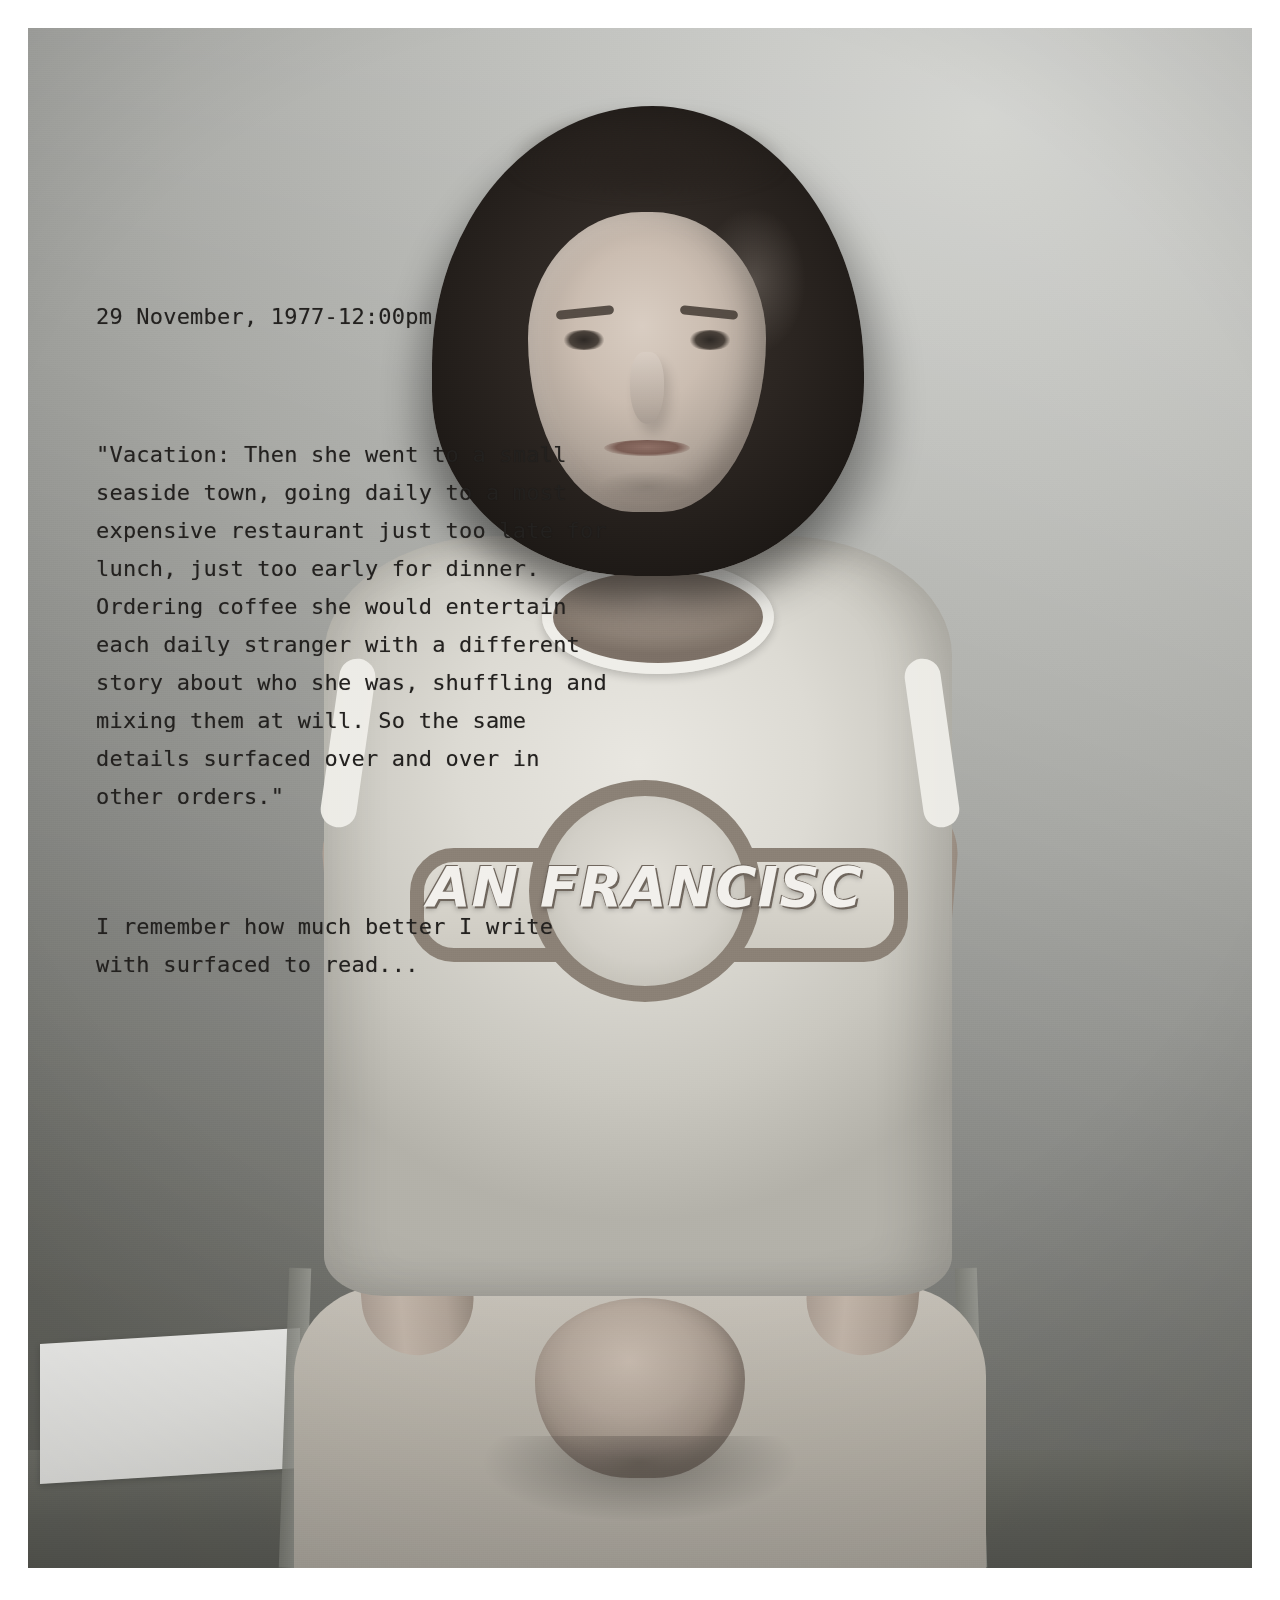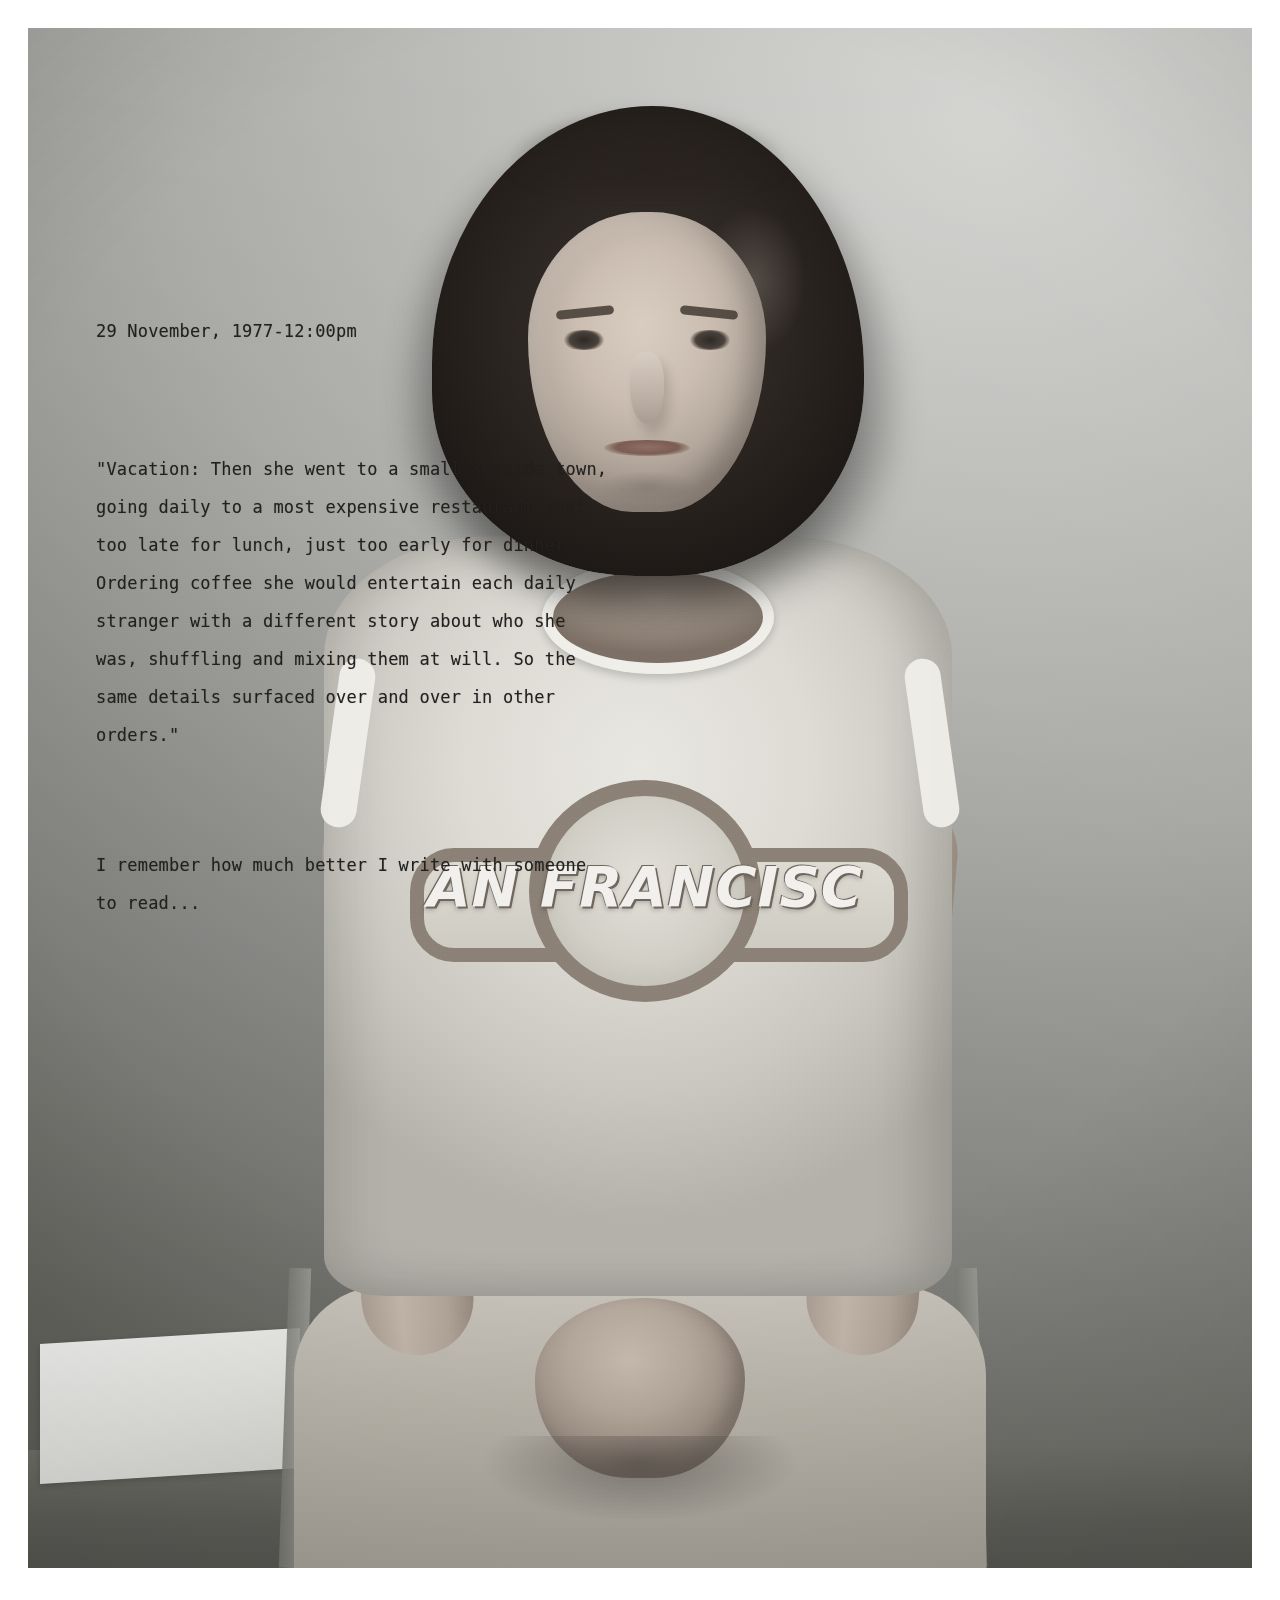--- a/index.html
+++ b/index.html
@@ -311,24 +311,24 @@
     left: 50%; transform: translateX(-50%);
     top: 1330px;
     width: 420px; height: 132px;
     background: radial-gradient(50% 60% at 50% 20%, rgba(0,0,0,0.30), rgba(0,0,0,0) 75%);
   }
 
   
   .text-block {
     position: absolute;
     left: 68px;
-    top: 208px;
+    top: 194px;
     width: 520px;
     font-family: "DejaVu Sans Mono", monospace;
-    font-size: 17px;
+    font-size: 22px;
     line-height: 38px;
     color: #23211f;
     letter-spacing: 0.2px;
     text-shadow: 0 0 1px rgba(0,0,0,0.25);
     white-space: pre-wrap;
   }
   .text-block p { margin: 0 0 16px 0; }
   .text-block p.tight { margin-bottom: 0; }
   .date-line { margin-bottom: 24px !important; }
 </style>
@@ -385,17 +385,17 @@
       <div class="lap-shadow"></div>
 
     </div>
 
     <div class="wall-vign"></div>
     <div class="grain"></div>
 
     <div class="text-block">
       <p class="date-line">29 November, 1977-12:00pm</p>
       <p>"Vacation: Then she went to a small seaside town, going daily to a most expensive restaurant just too late for lunch, just too early for dinner. Ordering coffee she would entertain each daily stranger with a different story about who she was, shuffling and mixing them at will. So the same details surfaced over and over in other orders."</p>
-      <p class="tight">I remember how much better I write with someone to read...</p>
+      <p class="tight">I remember how much better I write with surfaced to read...</p>
     </div>
 
   </div>
 </div>
 
 </body></html>

